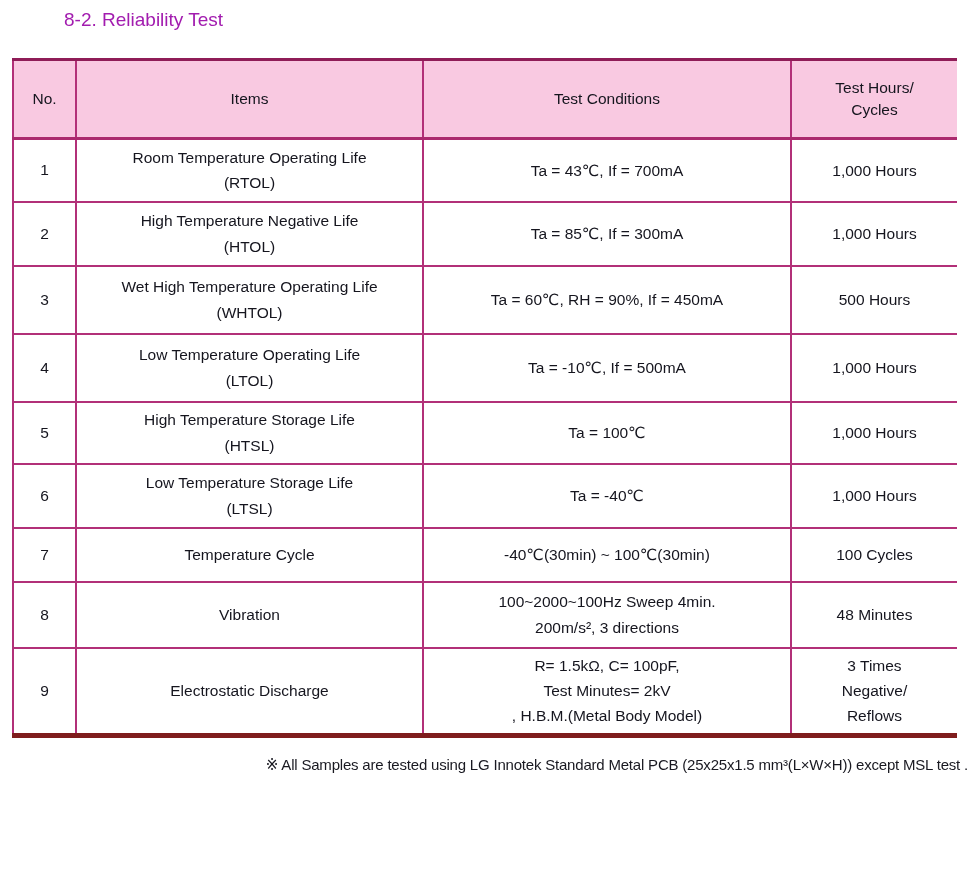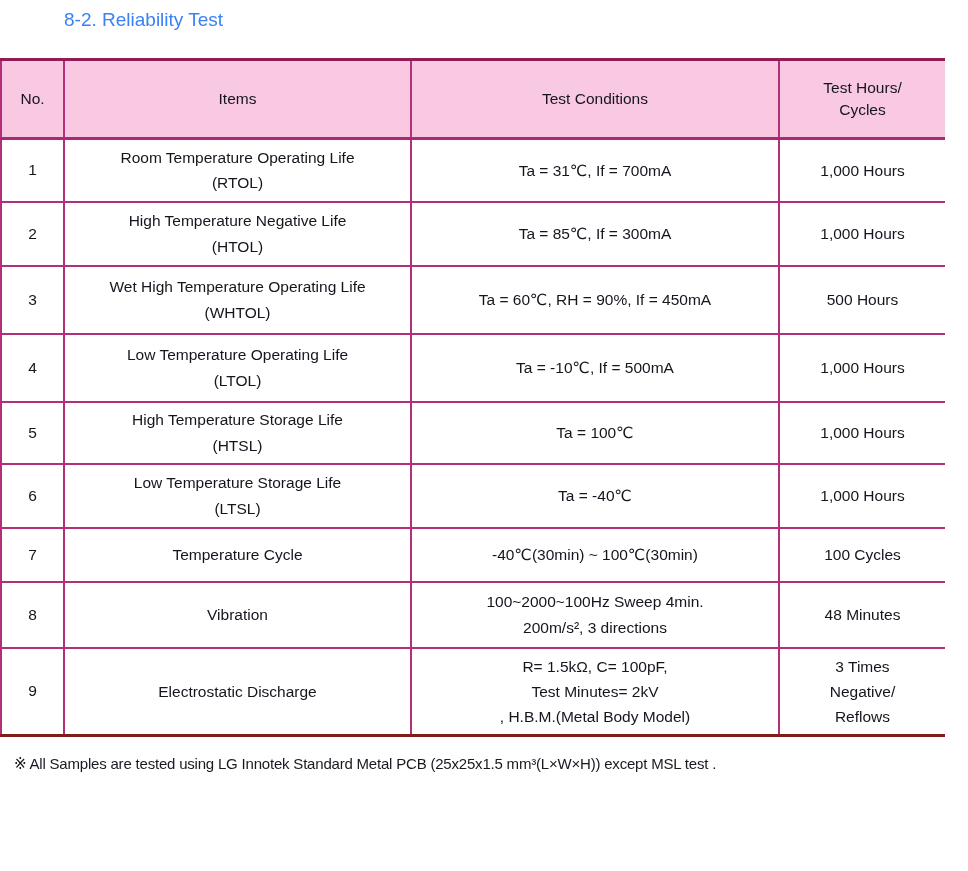--- a/index.html
+++ b/index.html
@@ -9,29 +9,30 @@
     height: 871px;
     background: #ffffff;
     font-family: "Liberation Sans", "DejaVu Sans", sans-serif;
     color: #15151e;
     overflow: hidden;
   }
   .title {
     margin: 9px 0 0 64px;
     font-size: 19px;
     font-weight: 400;
-    color: #3b82f6;
+    color: #a21caf;
     height: 49px;
   }
   table.rel-table {
     border-collapse: collapse;
     table-layout: fixed;
+    margin-left: 12px;
     width: 944px;
     border-top: 3px solid #8f1c57;
-    border-bottom: 3px solid #7f1d1d;
+    border-bottom: 5px solid #7f1d1d;
   }
   .rel-table th,
   .rel-table td {
     border-left: 2px solid #b23078;
     vertical-align: middle;
     text-align: center;
     padding: 2px 4px;
     font-size: 15.5px;
     font-weight: 400;
     overflow: hidden;
@@ -57,20 +58,21 @@
   .line { line-height: 1.62; }
   .notes {
     margin: 17px 0 0 14px;
     font-size: 15px;
     color: #191921;
   }
   .note {
     margin-bottom: 8px;
     letter-spacing: -0.2px;
     line-height: 1.35;
+    text-align: right;
   }
 </style>
 </head>
 <body>
 
 <div class="title">8-2. Reliability Test</div>
 
 <table class="rel-table">
   <colgroup>
     <col style="width:63px">
@@ -88,21 +90,21 @@
     </tr>
   </thead>
   <tbody>
       <tr>
     <td>1</td>
     <td>
           <div class="line">Room Temperature Operating Life</div>
           <div class="line">(RTOL)</div>
         </td>
     <td>
-          <div class="line">Ta = 31℃, If = 700mA</div>
+          <div class="line">Ta = 43℃, If = 700mA</div>
         </td>
     <td>
           <div class="line">1,000 Hours</div>
         </td>
   </tr>
       <tr>
     <td>2</td>
     <td>
           <div class="line">High Temperature Negative Life</div>
           <div class="line">(HTOL)</div>

